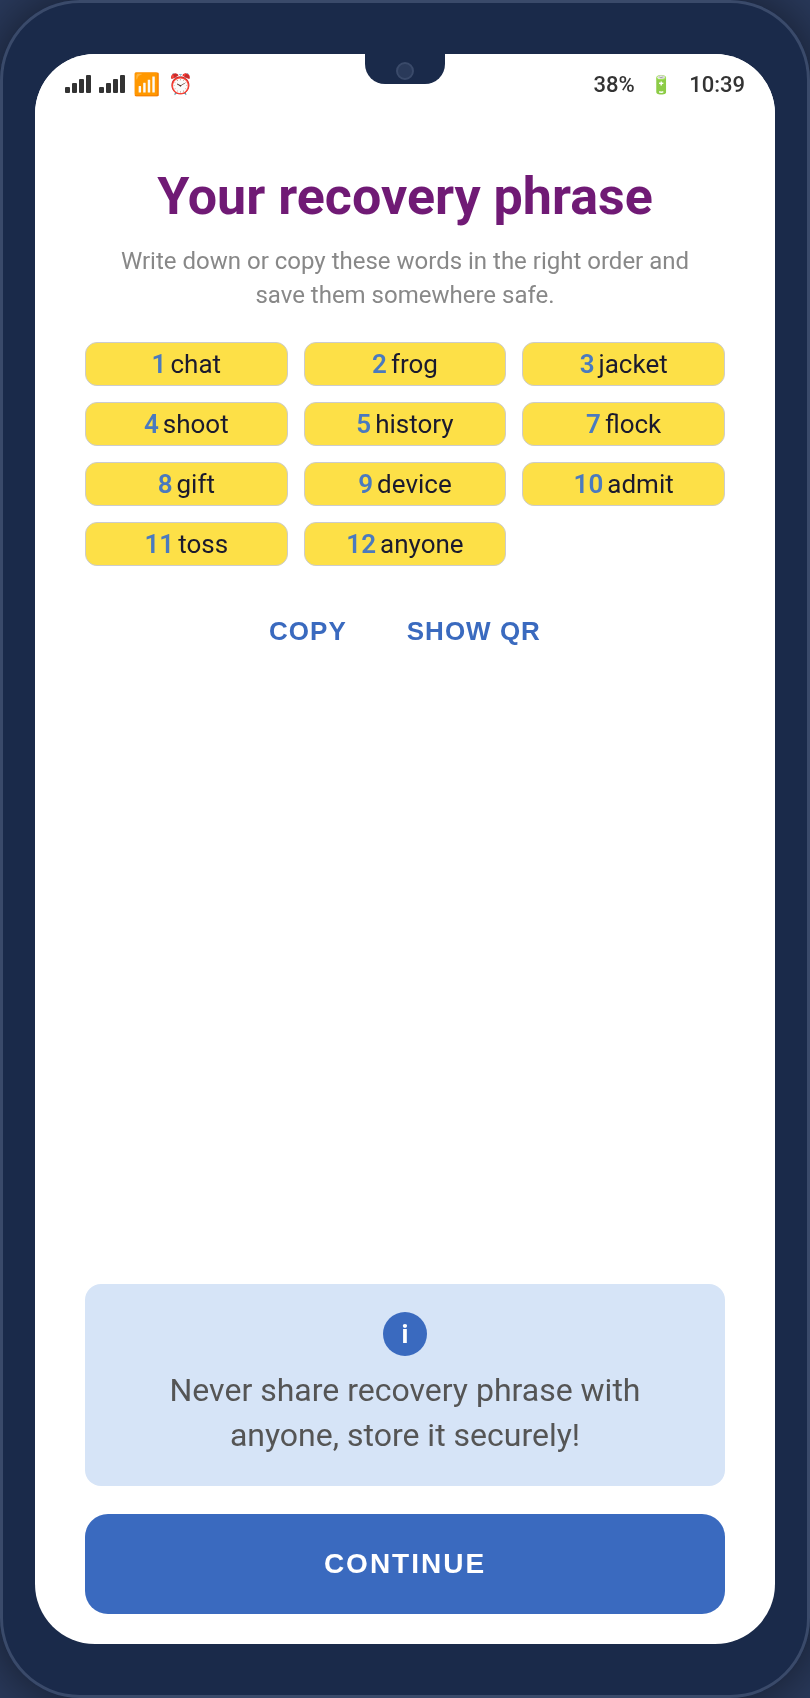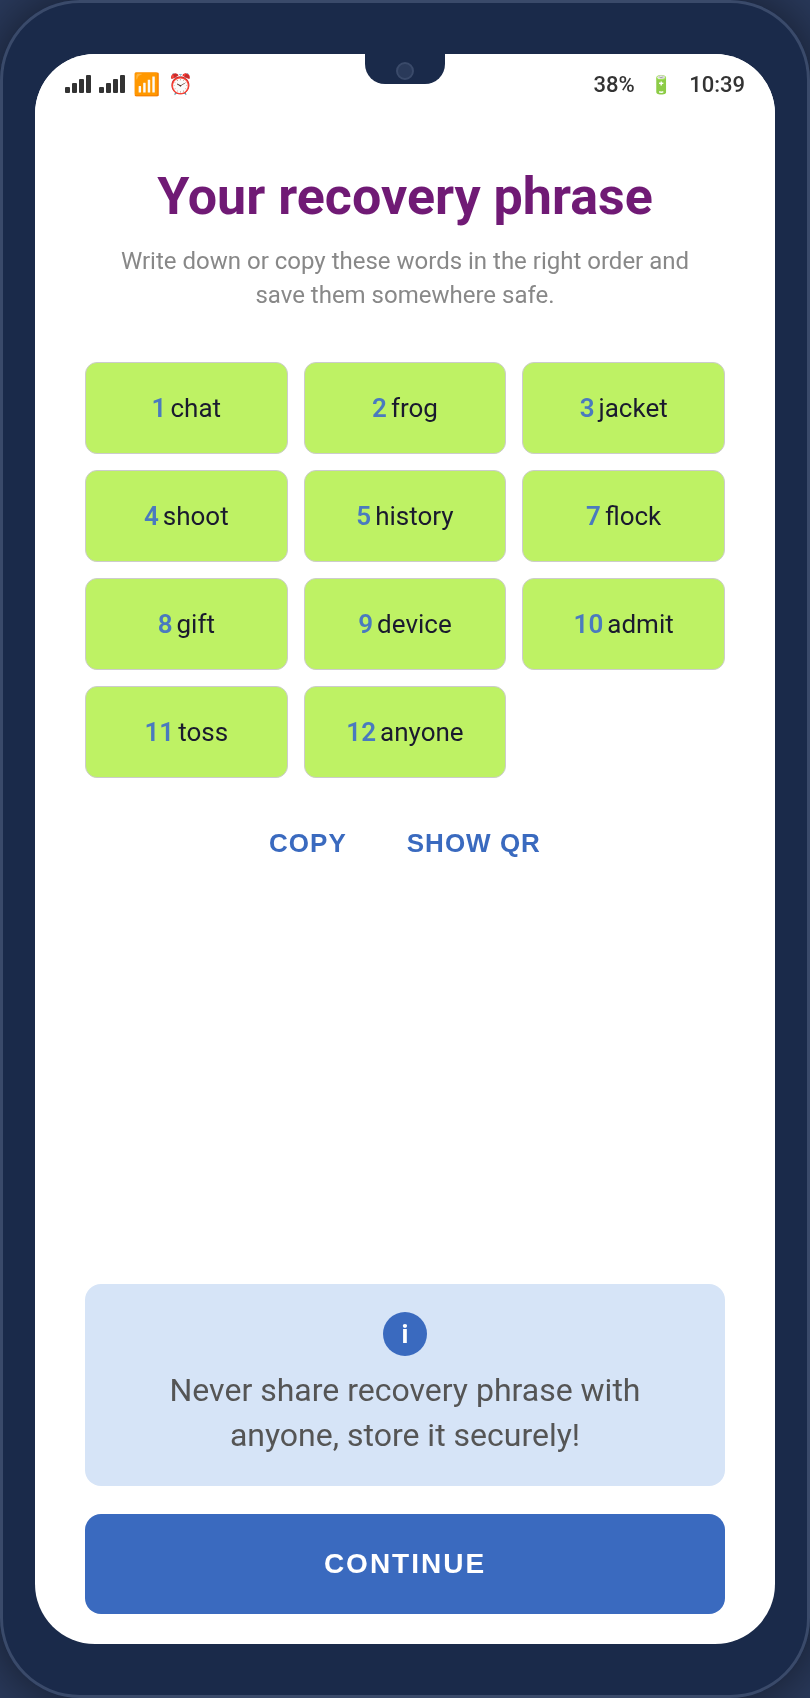--- a/index.html
+++ b/index.html
@@ -116,38 +116,38 @@
       color: #701a75;
       text-align: center;
       margin-bottom: 18px;
       margin-top: 32px;
     }
     .page-subtitle {
       font-size: 24px;
       color: #888;
       text-align: center;
       line-height: 1.4;
-      margin-bottom: 50px;
+      margin-bottom: 30px;
       padding: 0 20px;
     }
     
     .word-grid {
       display: grid;
       grid-template-columns: repeat(3, 1fr);
       gap: 16px;
       margin-bottom: 50px;
     }
     .word-chip {
       border: 1.5px solid #ccc;
       border-radius: 12px;
-      padding: 30px 10px;
+      padding: 6px 10px;
       text-align: center;
       font-size: 26px;
       color: #333;
-      background: #bef264;
+      background: #fde047;
     }
     .word-chip .num {
       color: #4a7abf;
       font-weight: 600;
       margin-right: 4px;
     }
     .word-chip .word {
       color: #1a1a2e;
       font-weight: 400;
     }
@@ -197,21 +197,21 @@
       font-size: 32px;
       color: #555;
       text-align: center;
       line-height: 1.4;
     }
     
     .continue-btn {
       background: #3a6abf;
       color: #fff;
       border: none;
-      border-radius: 16px;
+      border-radius: 23px;
       font-size: 28px;
       font-weight: 700;
       letter-spacing: 2px;
       padding: 34px;
       width: 100%;
       cursor: pointer;
       text-transform: uppercase;
     }
   </style>
 </head>

